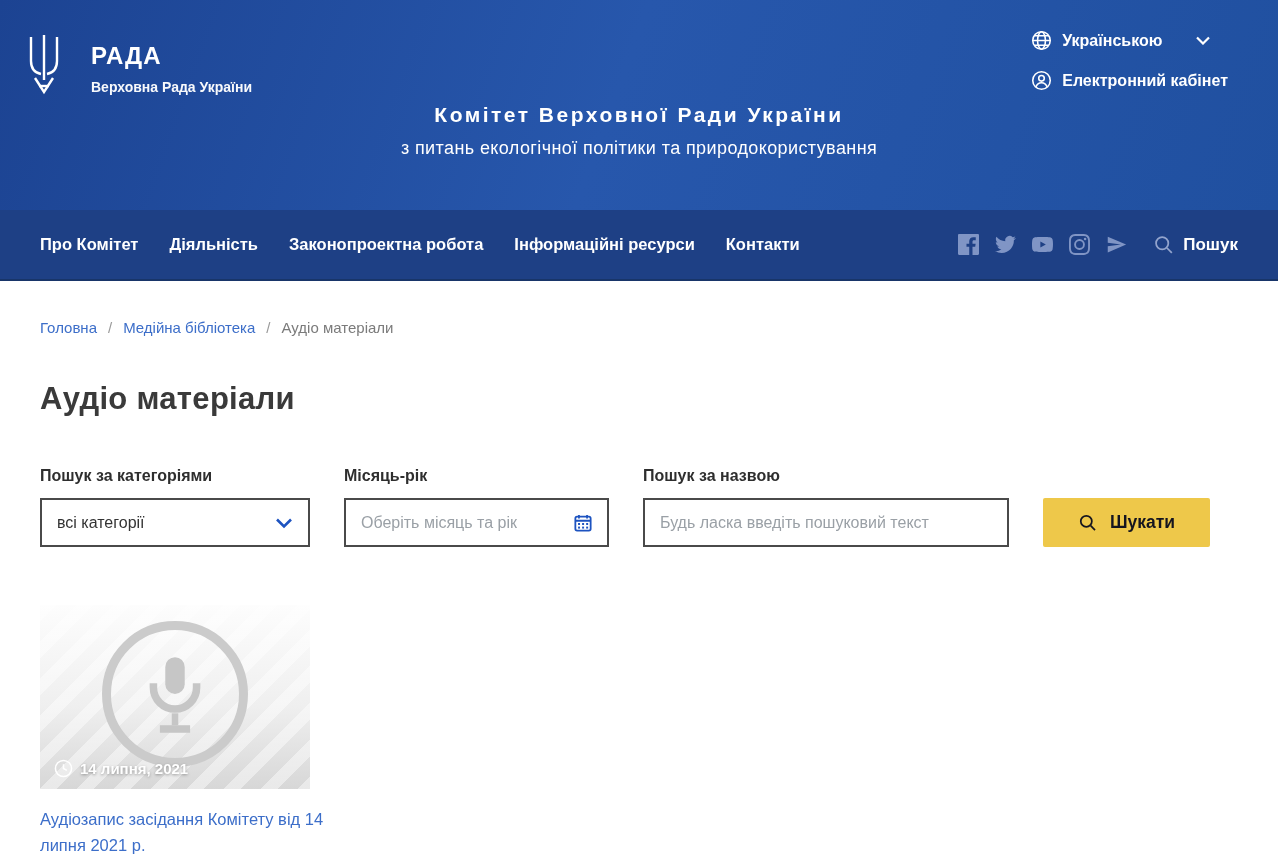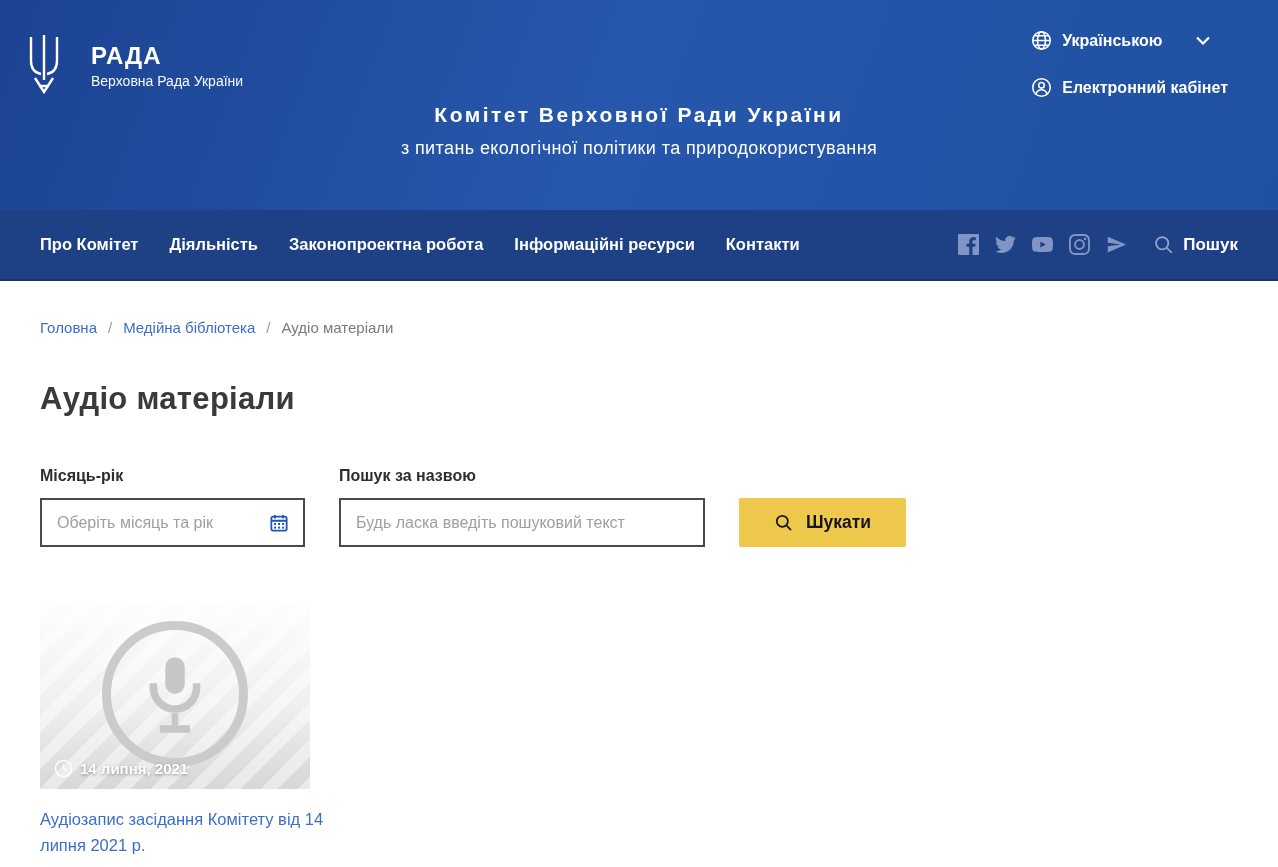--- a/index.html
+++ b/index.html
@@ -16,24 +16,24 @@
     height: 210px;
     background: linear-gradient(110deg, #1c4392 0%, #2757ac 48%, #2050a0 100%);
     color: #fff;
   }
   .logo-block {
     position: absolute; left: 25px; top: 34px;
     display: flex; align-items: flex-start; gap: 28px;
   }
   .trident { width: 38px; height: 62px; }
   .logo-title { font-size: 24px; font-weight: bold; letter-spacing: 1px; margin-top: 8px; }
-  .logo-sub { font-size: 14px; margin-top: 3px; opacity: .97; }
+  .logo-sub { font-size: 14px; margin-top: 9px; opacity: .97; font-weight: bold; }
   .header-right {
     position: absolute; right: 50px; top: 30px;
-    display: flex; flex-direction: column; gap: 26px;
+    display: flex; flex-direction: column; gap: 19px;
   }
   .hdr-link { display: flex; align-items: center; gap: 10px; font-weight: bold; font-size: 16px; cursor: pointer; }
   .hdr-link svg.round-icon { width: 21px; height: 21px; }
   .chev { width: 14px; height: 9px; margin-left: 24px; }
   .committee { position: absolute; left: 0; right: 0; top: 103px; text-align: center; }
   .committee-title { font-size: 21px; font-weight: bold; letter-spacing: 2.5px; }
   .committee-sub { font-size: 18px; margin-top: 11px; letter-spacing: .4px; font-weight: normal; }
   
   .nav {
     height: 71px; background: #1e4085;
@@ -187,20 +187,30 @@
   <span class="bc-link">Головна</span>
   <span class="bc-sep">/</span>
   <span class="bc-link">Медійна бібліотека</span>
   <span class="bc-sep">/</span>
   <span class="bc-current">Аудіо матеріали</span>
 </div>
 
 <h1 class="page-title">Аудіо матеріали</h1>
 
 <div class="filters">
+  <div class="filter-col">
+    <div class="filter-label">Пошук за категоріями</div>
+    <div class="filter-box w-cat">
+      <span class="select-value">всі категорії</span>
+      <span class="spacer"></span>
+      <svg class="blue-ic" viewBox="0 0 18 12" fill="none" stroke="#1d53c0" stroke-width="2.6">
+        <path d="M2 2.5 L9 9.5 L16 2.5"></path>
+      </svg>
+    </div>
+  </div>
 
   <div class="filter-col">
     <div class="filter-label">Місяць-рік</div>
     <div class="filter-box w-month">
       <input class="filter-input" type="text" placeholder="Оберіть місяць та рік" style="">
       <svg class="blue-ic" viewBox="0 0 20 20">
         <rect x="1.5" y="3" width="17" height="15.5" rx="2" fill="none" stroke="#1d53c0" stroke-width="2"></rect>
         <path d="M5.5 1 v4 M14.5 1 v4 M1.5 7.5 h17" stroke="#1d53c0" stroke-width="2"></path>
         <g fill="#1d53c0">
           <rect x="4.5" y="10" width="2.2" height="2.2"></rect>

